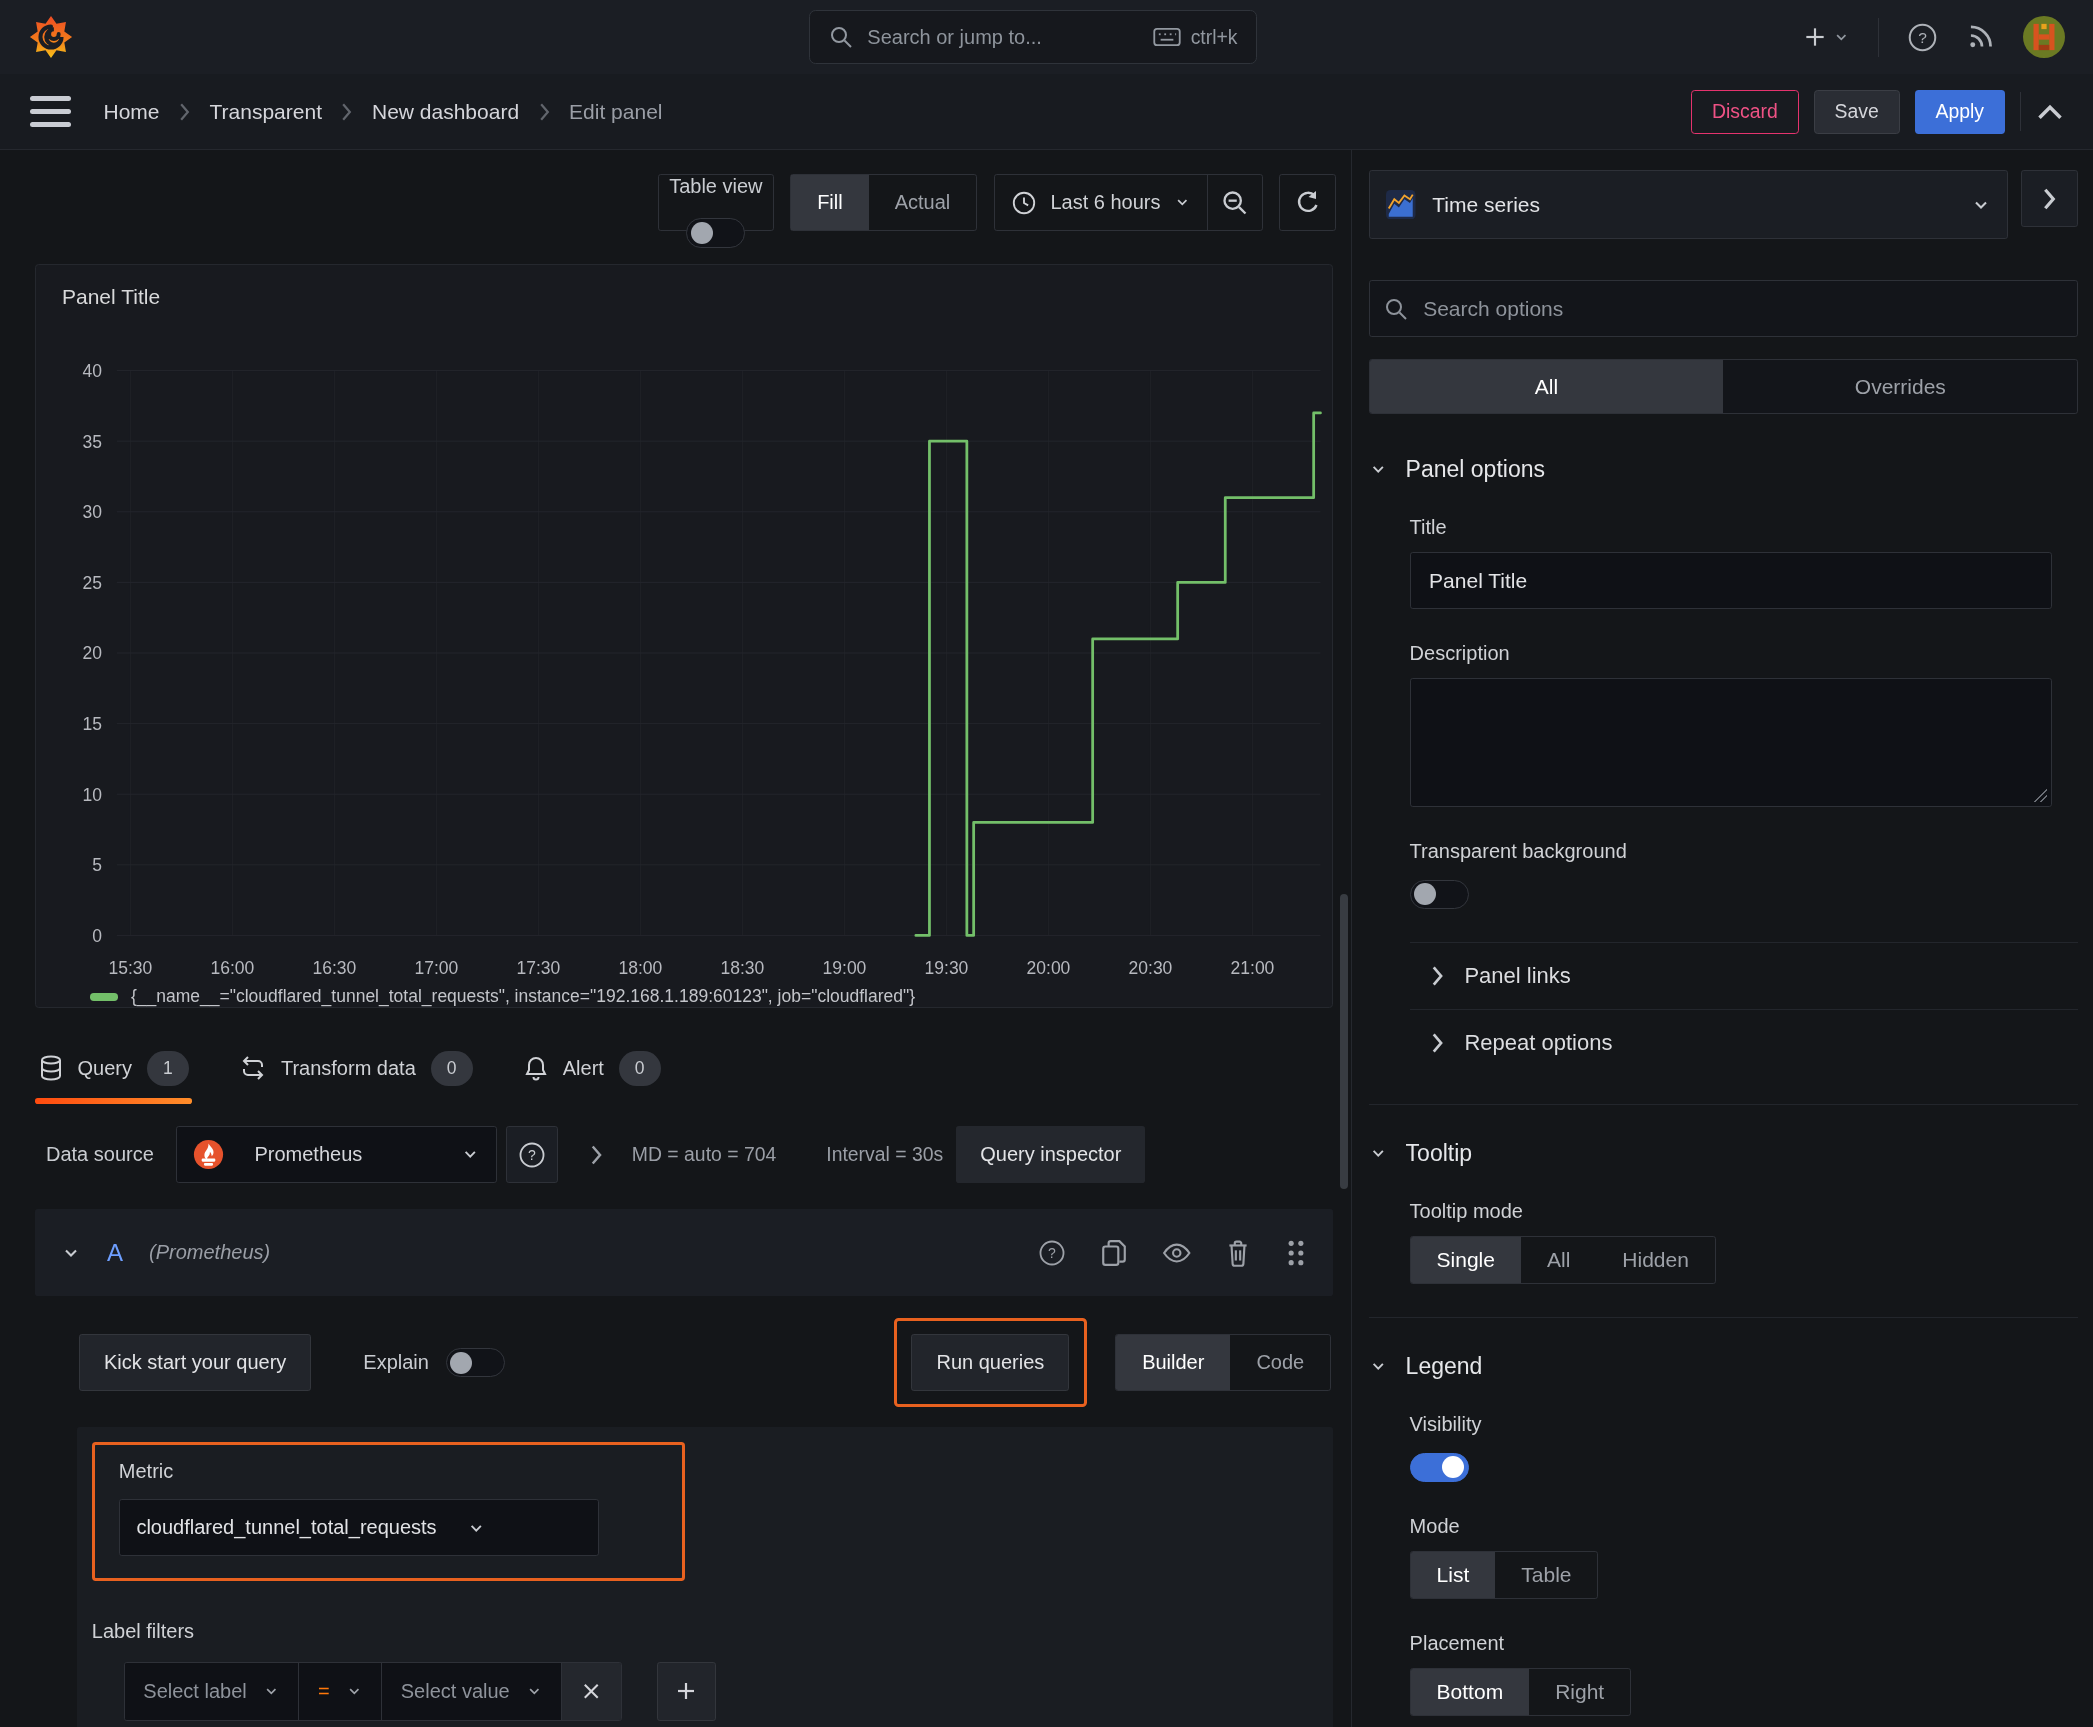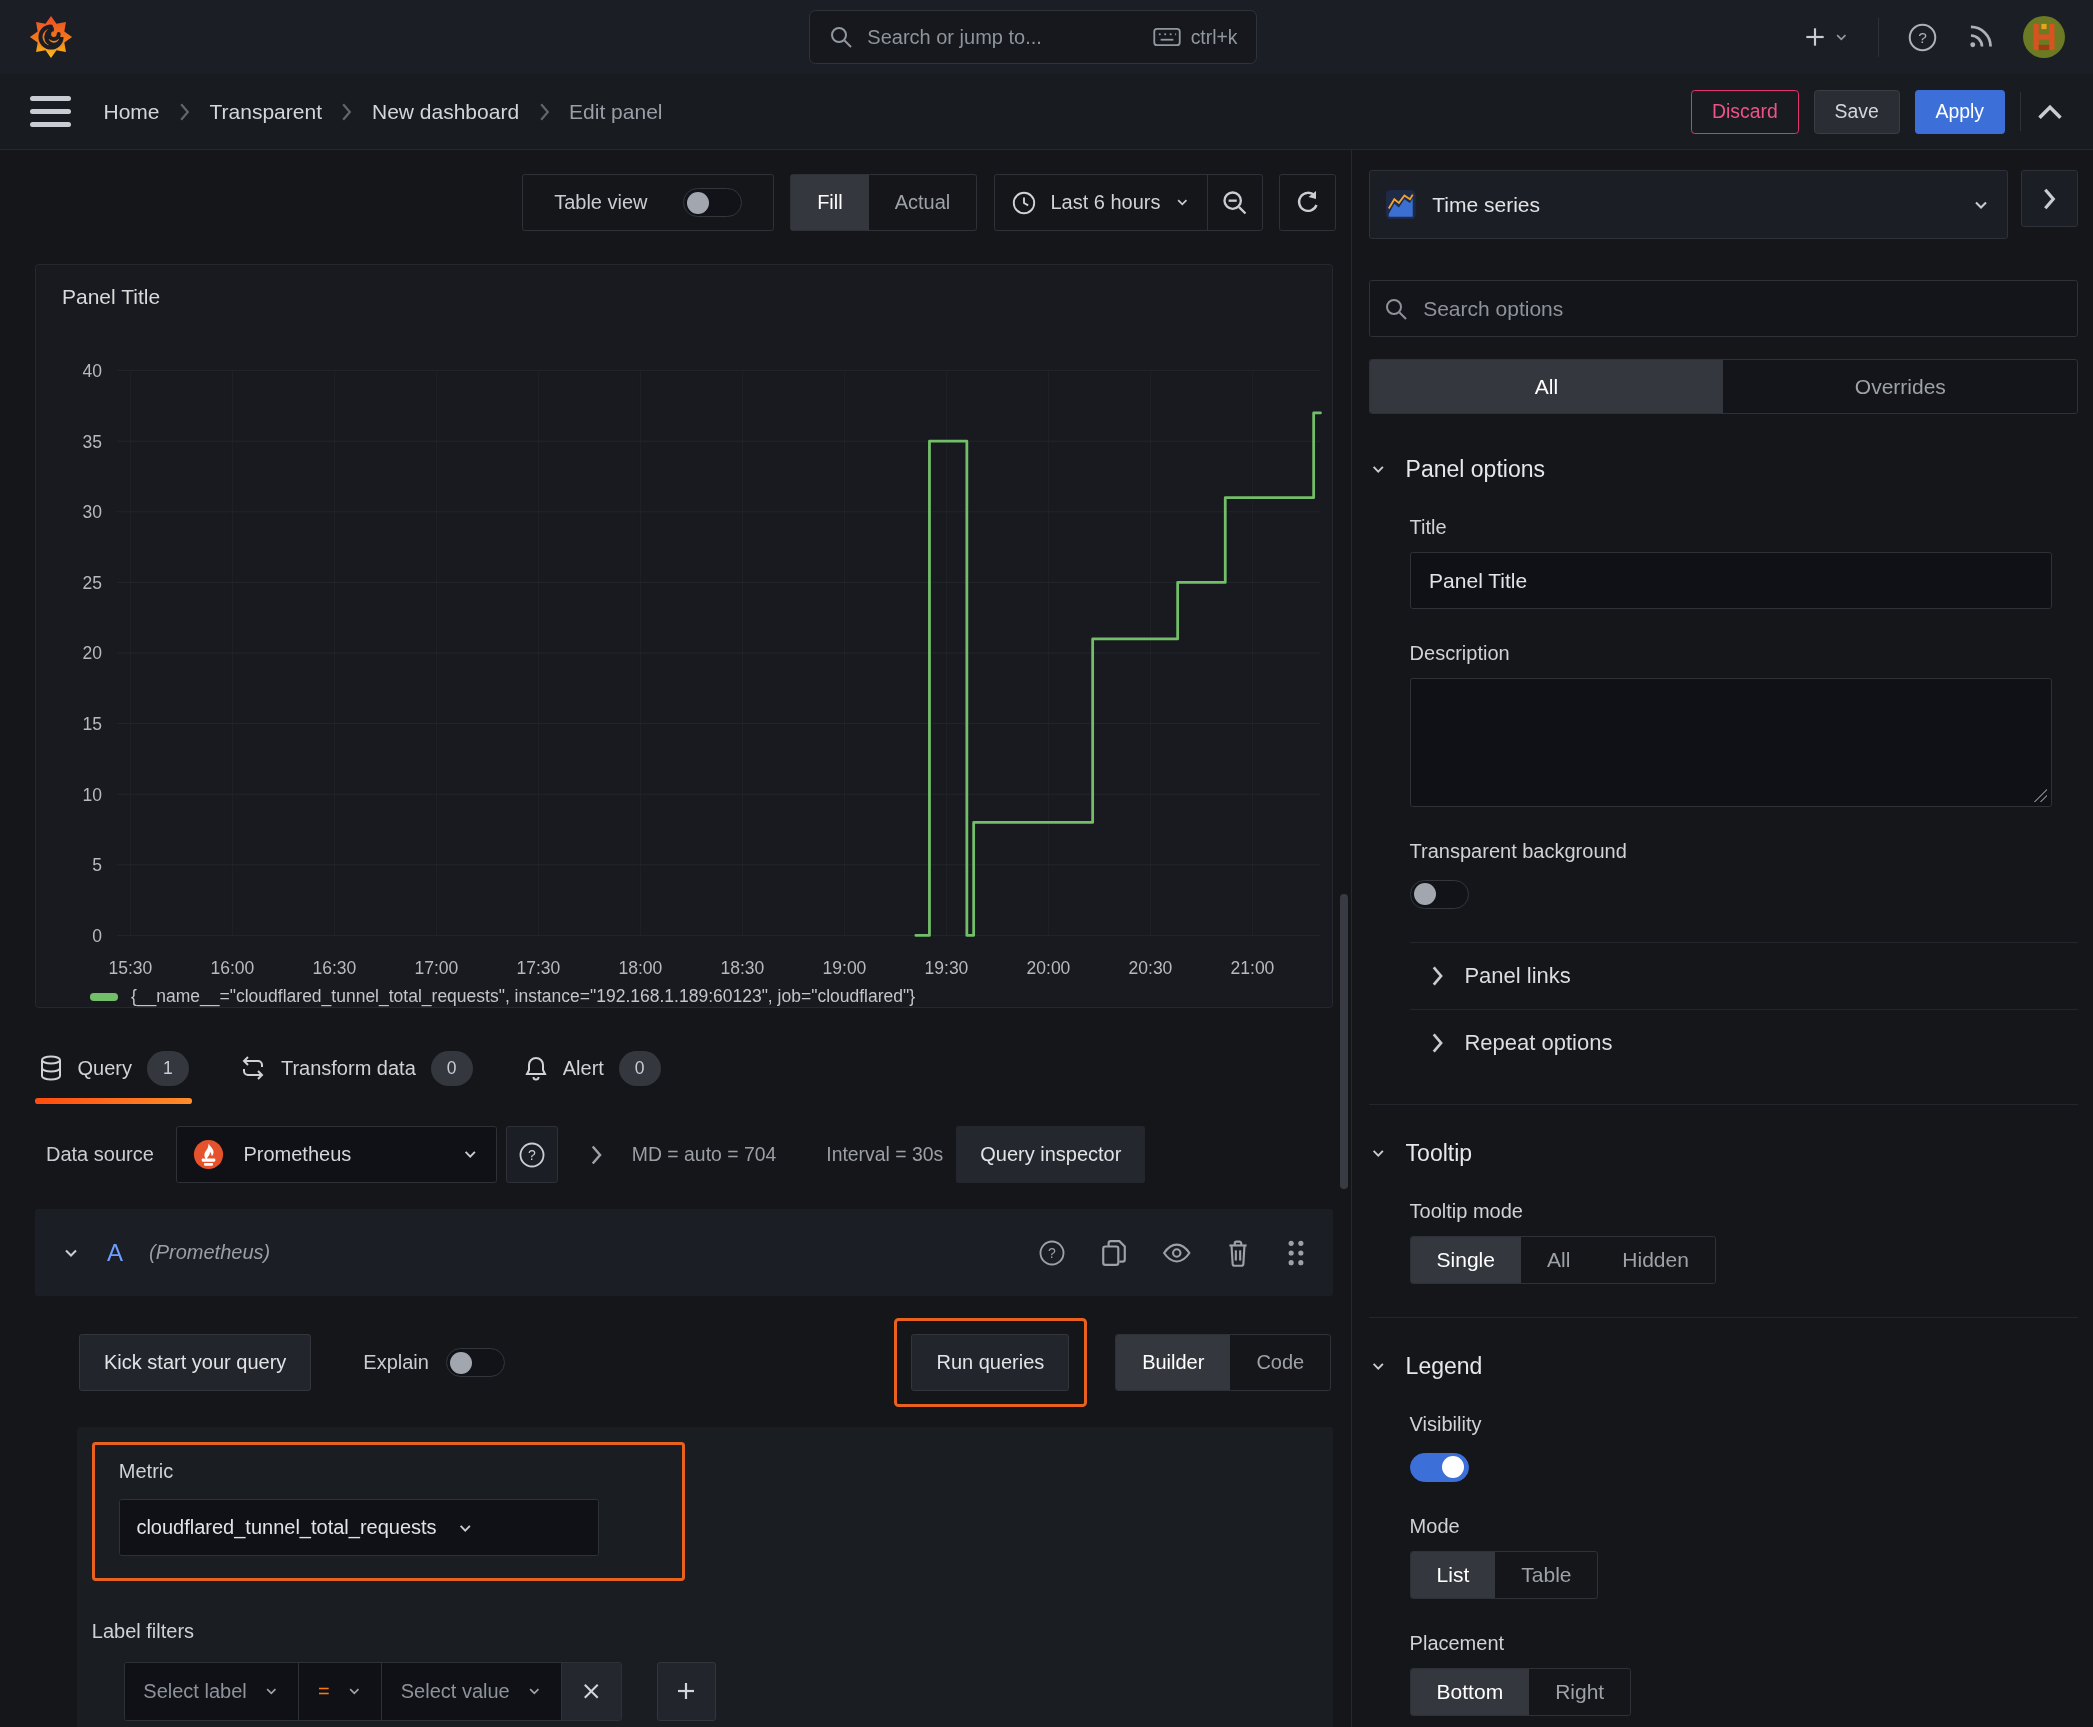--- a/index.html
+++ b/index.html
@@ -32,21 +32,21 @@
   .btn-apply { background:#3c6fd8; color:#fff; }
 
   
   .content { flex:1; display:flex; min-height:0; }
   .main { width:1351px; flex:0 0 1351px; position:relative; display:flex; flex-direction:column; overflow:hidden; }
   .options { flex:1; border-left:0.9px solid #25282e; padding:20px 14.8px 0 16.6px; overflow:hidden; }
 
   
   .toolbar { display:flex; justify-content:flex-end; align-items:center; gap:16.6px; padding:24px 14.8px 0 0; }
   .group-box { display:flex; align-items:center; height:57px; border:0.9px solid #2e3138; border-radius:2.8px; font-size:20px; color:#c9ccd1; }
-  .tv-group { gap:35px; padding:0 31px; }
+  .tv-group { gap:20px; padding:0 10px;flex-direction:column; }
   .toggle { width:59px; height:29.5px; border-radius:14.8px; background:#111318; border:0.9px solid #33363d; position:relative; flex:0 0 auto; cursor:pointer; }
   .toggle .knob { position:absolute; left:3.7px; top:2.8px; width:22px; height:22px; border-radius:50%; background:#a2a7af; }
   .toggle.on { background:#3c6fd8; border-color:#3c6fd8; }
   .toggle.on .knob { left:auto; right:3.7px; background:#fff; }
   .seg { display:flex; align-items:center; justify-content:center; height:100%; padding:0 26px; color:#9da1a8; cursor:pointer; }
   .seg.active { background:#34373e; color:#fff; }
   .time-group { padding:0; color:#d0d2d6; }
   .time-inner { display:flex; align-items:center; gap:13px; padding:0 16.6px; height:100%; cursor:pointer; }
   .tg-div { width:0.9px; height:100%; background:#2e3138; }
   .sq-btn { width:54px; height:100%; display:flex; align-items:center; justify-content:center; cursor:pointer; }
@@ -65,21 +65,21 @@
 
   
   .tabs-row { display:flex; align-items:stretch; gap:44px; padding:7.4px 0 0 35px; }
   .tab { display:flex; align-items:center; gap:14.8px; font-size:20px; color:#d0d2d6; padding:16.6px 3.7px 18.5px 3.7px; position:relative; cursor:pointer; }
   .tab.active::after { content:''; position:absolute; left:0; right:0; bottom:0; height:6.5px; border-radius:2.8px; background:linear-gradient(90deg,#ff4b0f,#ff8d2a); }
   .badge { min-width:42px; height:35px; border-radius:17.5px; background:#34373e; display:flex; align-items:center; justify-content:center; font-size:17.5px; color:#c9ccd1; padding:0 11px; }
 
   
   .ds-row { display:flex; align-items:center; margin:22px 14.8px 0 46px; font-size:20px; }
   .ds-label { color:#c9ccd1; margin-right:22px; }
-  .select-box { height:57px; background:#0f1116; border:0.9px solid #2e3138; border-radius:2.8px; display:flex; align-items:center; padding:0 16.6px; gap:19px; cursor:pointer; }
+  .select-box { height:57px; background:#0f1116; border:0.9px solid #2e3138; border-radius:2.8px; display:flex; align-items:center; padding:0 16.6px; gap:30px; cursor:pointer; }
   .ds-select { width:321px; }
   .help-sq { width:52px; height:57px; border:0.9px solid #2e3138; border-radius:2.8px; background:#1b1e24; display:flex; align-items:center; justify-content:center; margin-left:9.2px; cursor:pointer; }
   .ds-collapse { margin:0 28px 0 31px; display:flex; cursor:pointer; }
   .ds-opts { color:#9a9ea6; display:flex; gap:50px; font-size:19.4px; }
   .qi-btn { margin-left:13px; height:57px; background:#24272d; border-radius:2.8px; padding:0 24px; font-size:20px; color:#e2e3e6; display:flex; align-items:center; cursor:pointer; }
 
   
   .query-card { margin:26px 18.5px 0 35px; width:1298px; }
   .query-header { height:87px; background:#1b1e24; border-radius:2.8px; display:flex; align-items:center; padding:0 26px; gap:26px; }
   .refid { color:#6e9fff; font-size:24px; }

